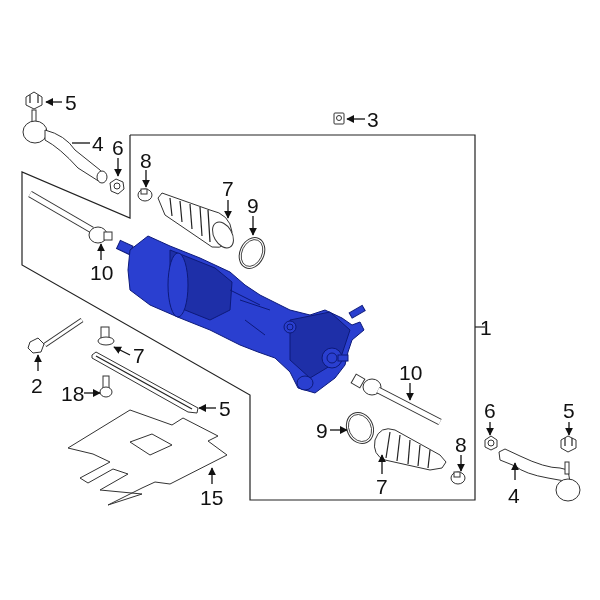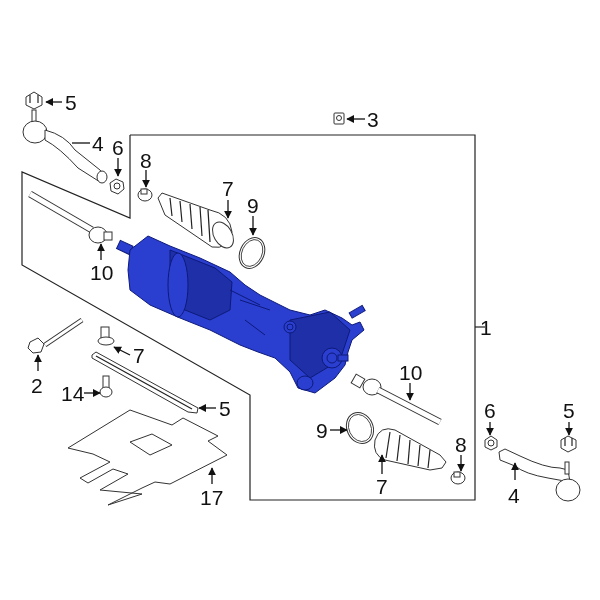--- a/index.html
+++ b/index.html
@@ -198,15 +198,15 @@
 <div class="callout" style="left:484px;top:400px;">6</div>
 <div class="callout" style="left:222px;top:178px;">7</div>
 <div class="callout" style="left:376px;top:476px;">7</div>
 <div class="callout" style="left:140px;top:150px;">8</div>
 <div class="callout" style="left:455px;top:434px;">8</div>
 <div class="callout" style="left:247px;top:195px;">9</div>
 <div class="callout" style="left:316px;top:420px;">9</div>
 <div class="callout" style="left:90px;top:262px;">10</div>
 <div class="callout" style="left:399px;top:362px;">10</div>
 <div class="callout" style="left:219px;top:398px;">5</div>
-<div class="callout" style="left:61px;top:383px;">14</div>
+<div class="callout" style="left:61px;top:383px;">18</div>
 <div class="callout" style="left:133px;top:345px;">7</div>
-<div class="callout" style="left:200px;top:487px;">17</div>
+<div class="callout" style="left:200px;top:487px;">15</div>
 
 </body></html>

